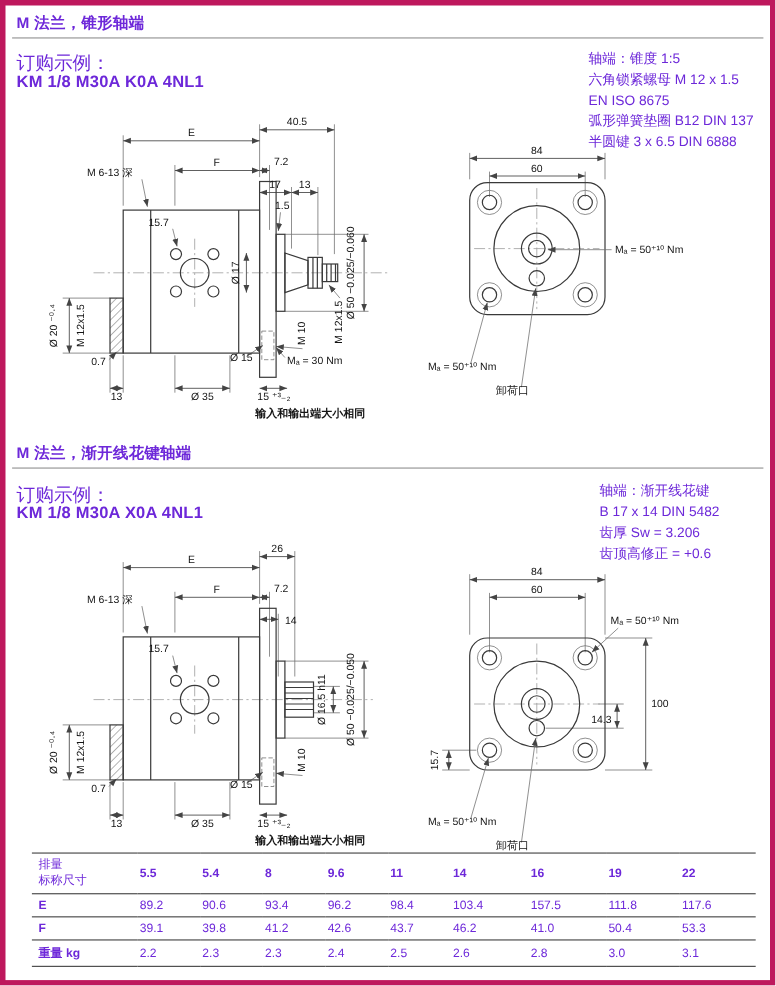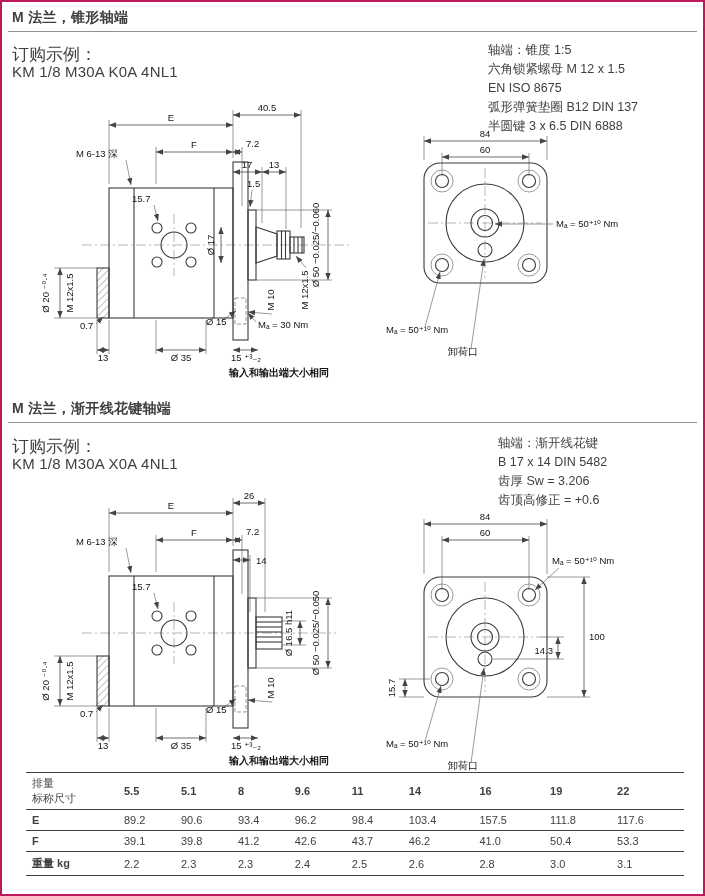--- a/index.html
+++ b/index.html
@@ -1,26 +1,26 @@
 <!DOCTYPE html>
 <html><head>
 <meta charset="utf-8">
 <style>
   * { margin:0; padding:0; box-sizing:border-box; }
   html,body { background:#ffffff; }
   .page {
     position:relative; width:705px; height:896px; background:#fff;
-    font-family:"Liberation Sans","DejaVu Sans",sans-serif; color:#404040;
-    overflow:hidden; border:2px solid #be185d; 
+    font-family:"Liberation Sans","DejaVu Sans",sans-serif; color:#6d28d9;
+    overflow:hidden; border:5px solid #be185d; 
   }
   .sec-title { position:absolute; left:10px; font-size:14px; font-weight:bold; letter-spacing:0.3px; }
   .rule { position:absolute; left:6px; right:6px; height:1px; background:#8f8f8f; }
   .order-label { position:absolute; left:10px; font-size:17px; }
-  .order-code { position:absolute; left:10px; font-size:15px; font-weight:normal; letter-spacing:0.2px; }
-  .specs { position:absolute; font-size:12.5px; line-height:19px; }
+  .order-code { position:absolute; left:10px; font-size:15px; font-weight:bold; letter-spacing:0.2px; }
+  .specs { position:absolute; font-size:12.5px; line-height:19px;margin-left:44px; }
   .drawing { position:absolute; }
 
   svg text { font-family:"Liberation Sans","DejaVu Sans",sans-serif; font-size:9.5px; fill:#141414; }
   svg text.cjk { font-size:10px; }
   svg text.b { font-weight:bold; }
   .ln { stroke:#3a3a3a; stroke-width:1.1; fill:none; }
   .lt { stroke:#6e6e6e; stroke-width:0.7; fill:none; }
   .dm { stroke:#4a4a4a; stroke-width:0.8; fill:none; }
   .cl { stroke:#9a9a9a; stroke-width:0.7; fill:none; stroke-dasharray:10 3 2 3; }
 
@@ -351,21 +351,21 @@
   </svg>
 
   <table class="spec-table">
     <tbody>
       <tr class="head">
         <td class="lbl">
           <div>排量</div>
           <div>标称尺寸</div>
         </td>
         <td>5.5</td>
-        <td>5.1</td>
+        <td>5.4</td>
         <td>8</td>
         <td>9.6</td>
         <td>11</td>
         <td>14</td>
         <td>16</td>
         <td>19</td>
         <td>22</td>
       </tr>
       <tr class="data">
         <td class="lbl">E</td>

